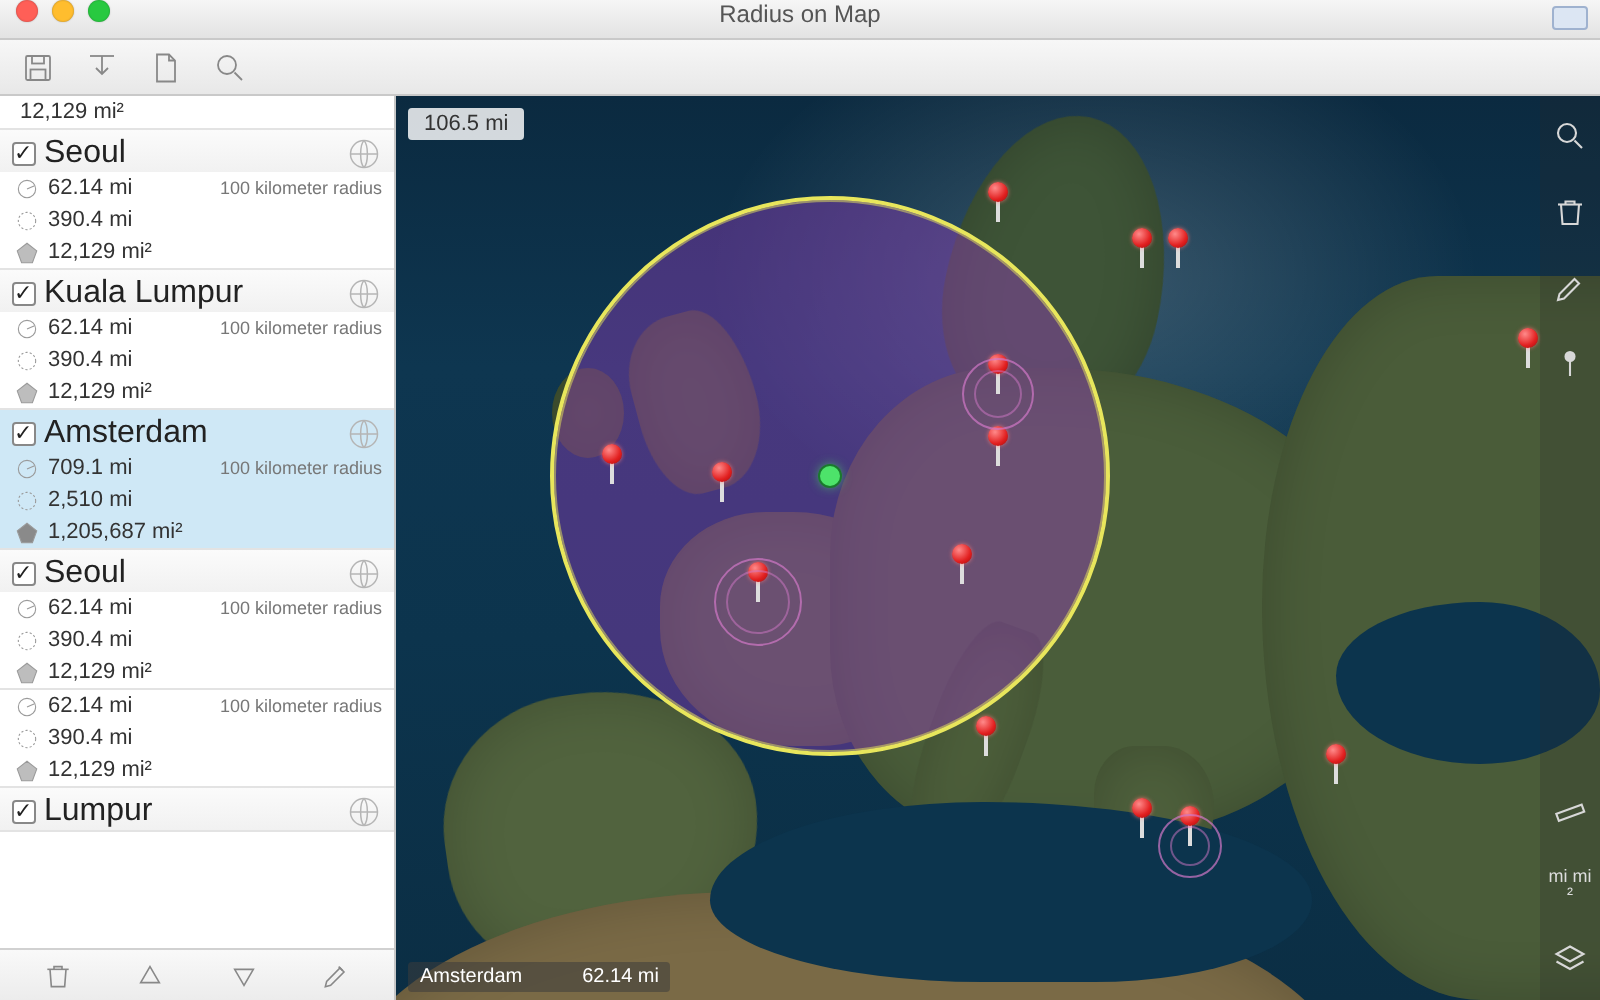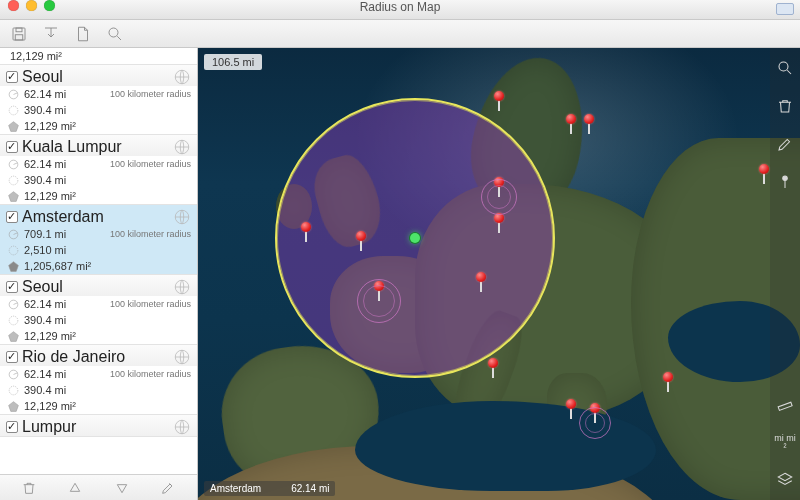--- a/index.html
+++ b/index.html
@@ -285,30 +285,20 @@
             <div class="mrow area">
               <div class="micon">
                 <svg viewBox="0 0 24 24">
                   <polygon points="12,3 21,10 17,21 7,21 3,10" fill="#bdbdbd" stroke="#9a9a9a"></polygon>
                 </svg>
               </div>
               <span class="val">12,129 mi²</span>
             </div>
           </div>
           <div class="entry">
-            <div class="entry-hdr">
-              <div class="chk on"></div>
-              <span class="city">Rio de Janeiro</span>
-              <div class="globe"><svg viewBox="0 0 24 24">
-                  <circle cx="12" cy="12" r="9"></circle>
-                  <path d="M3 12h18"></path>
-                  <path d="M12 3c3 3 3 15 0 18"></path>
-                  <path d="M12 3c-3 3-3 15 0 18"></path>
-                </svg></div>
-            </div>
             <div class="mrow">
               <div class="micon">
                 <svg viewBox="0 0 24 24">
                   <circle cx="12" cy="12" r="8"></circle>
                   <path d="M12 12L19 9"></path>
                 </svg>
               </div>
               <span class="val">62.14 mi</span>
               <span style="flex:1"></span>
               <span class="val" style="font-size:9px;color:#777">100 kilometer radius</span>

